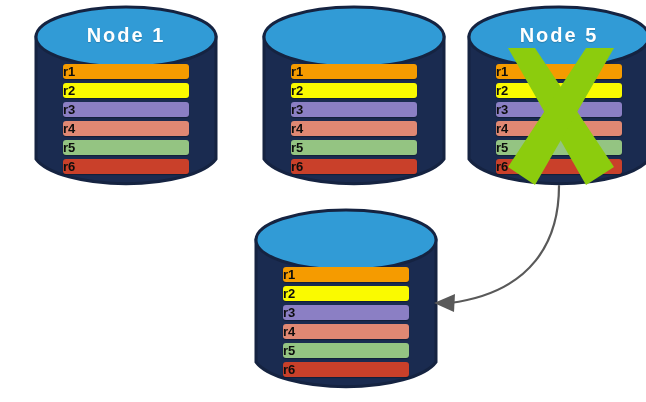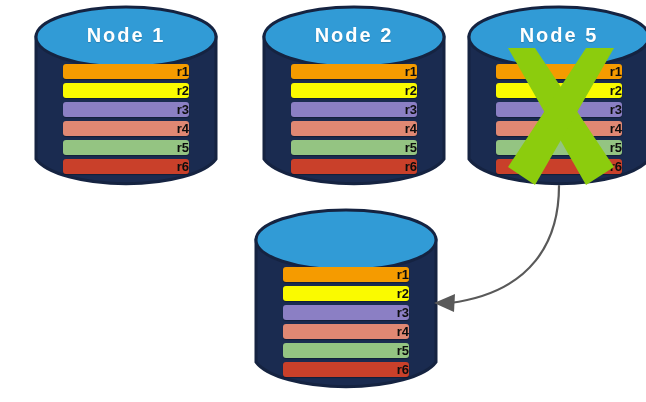--- a/index.html
+++ b/index.html
@@ -58,21 +58,21 @@
     position: absolute;
     left: 30px;
     top: 60px;
     width: 126px;
   }
 
   .row-bar {
     height: 15px;
     margin-bottom: 4px;
     border-radius: 3px;
-    text-align: right;
+    text-align: left;
     font-size: 13px;
     font-weight: bold;
     line-height: 15px;
     color: #0d0d0d;
     font-family: "Liberation Sans", sans-serif;
     box-shadow: 0 1px 1px rgba(0,0,0,0.30);
   }
   .row-bar:last-child { margin-bottom: 12px; }
 
   
@@ -120,21 +120,20 @@
       <div class="row-bar" style="background:#94C482">r5</div>
       <div class="row-bar" style="background:#C9402A">r6</div>
     </div>
   </div>
 
   <div class="node" id="node-2">
     <svg class="node-svg" viewBox="0 0 186 188">
       <path d="M3,33 L3,155 A93,33 0 0 0 183,155 L183,33 Z" fill="#1a2b50" stroke="#152341" stroke-width="3"></path>
       <ellipse cx="93" cy="33" rx="90" ry="30" fill="#319BD6" stroke="#152341" stroke-width="3"></ellipse>
     </svg>
-    <div class="node-title">Node  2</div>
     <div class="rows">
       <div class="row-bar" style="background:#F59B00">r1</div>
       <div class="row-bar" style="background:#FAFA00">r2</div>
       <div class="row-bar" style="background:#8B7FC4">r3</div>
       <div class="row-bar" style="background:#E08873">r4</div>
       <div class="row-bar" style="background:#94C482">r5</div>
       <div class="row-bar" style="background:#C9402A">r6</div>
     </div>
   </div>
 

